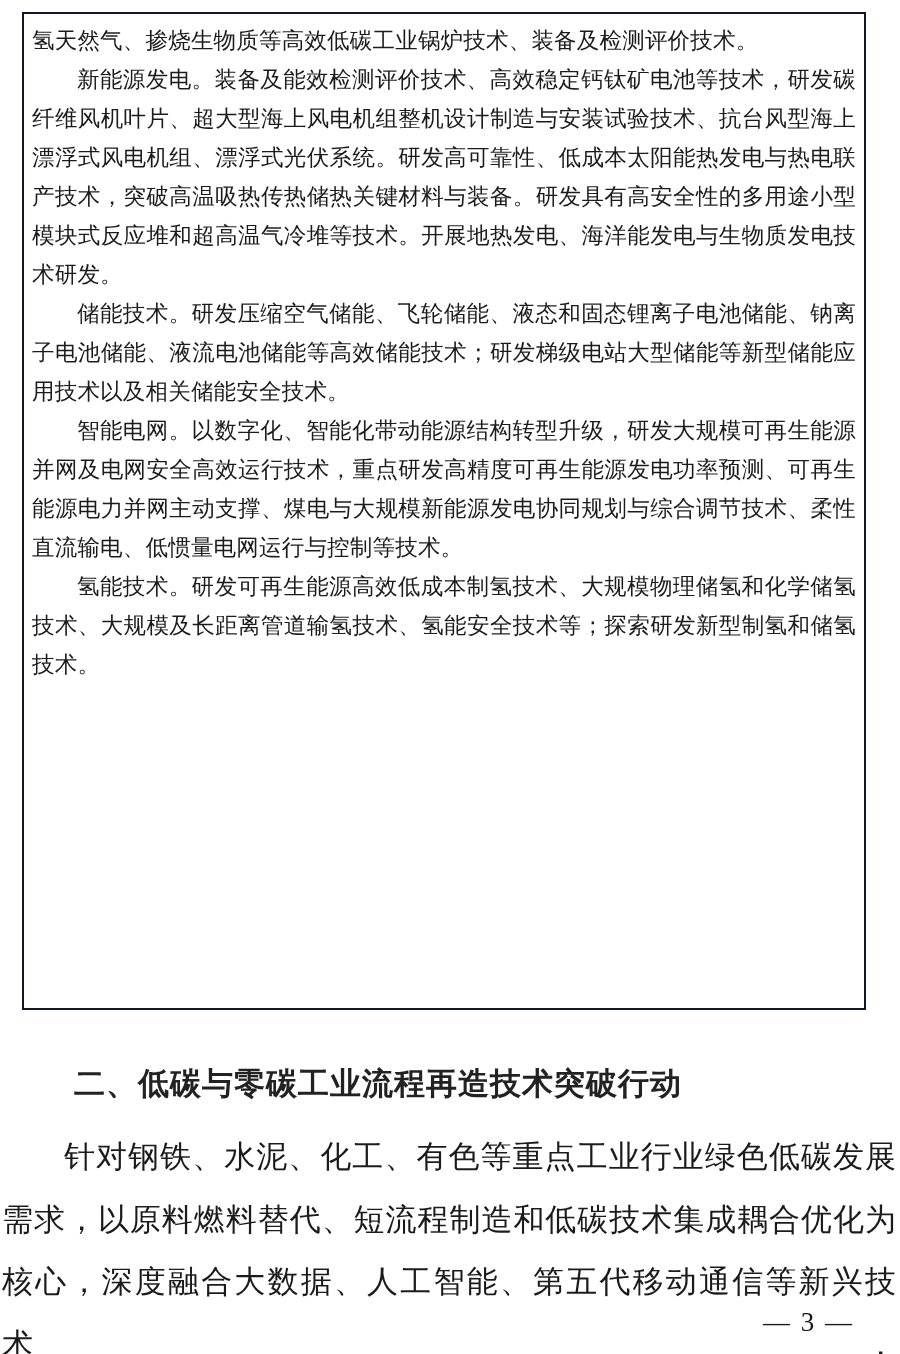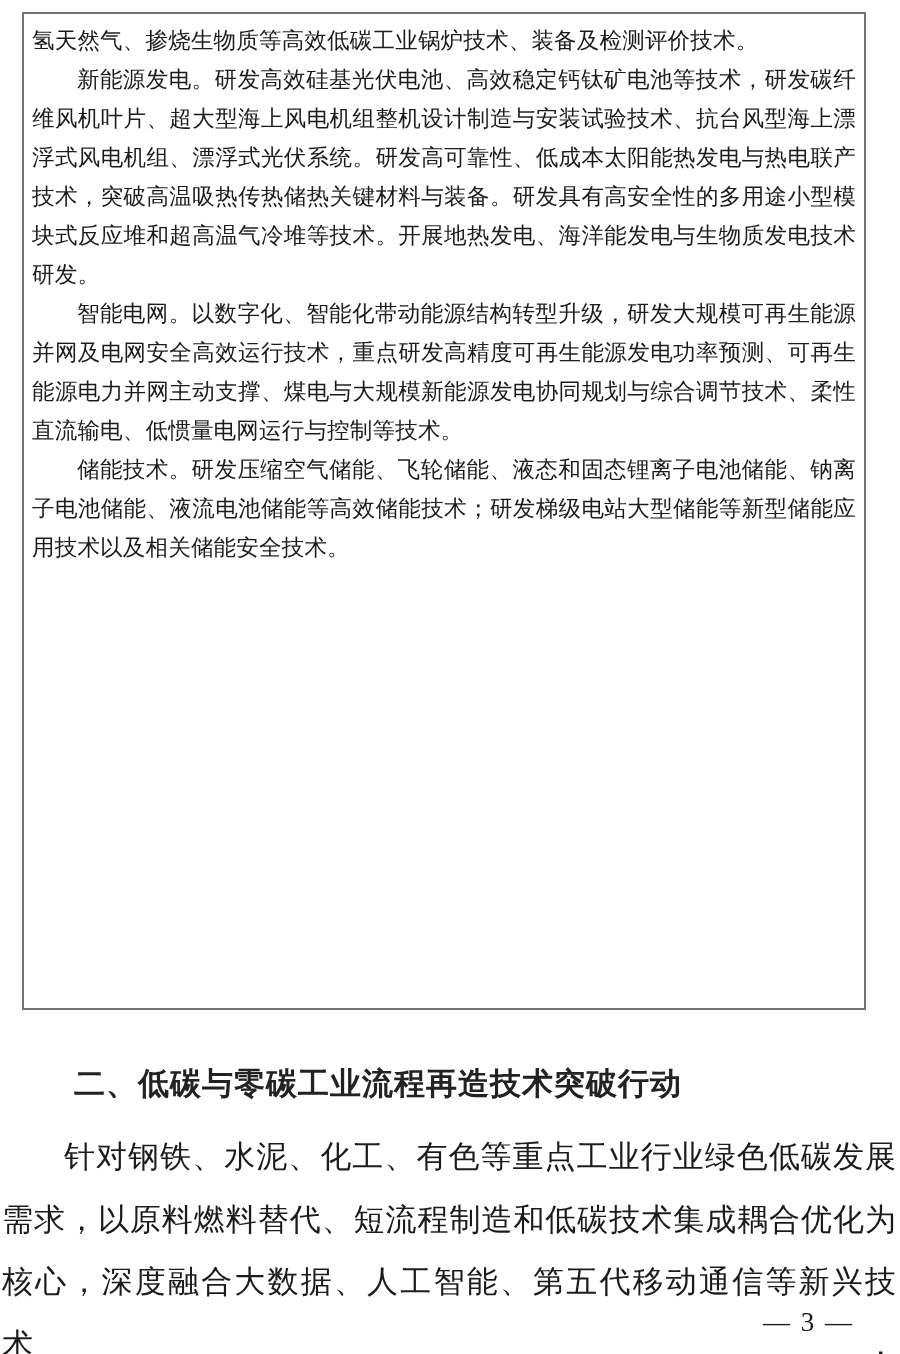--- a/index.html
+++ b/index.html
@@ -15,21 +15,21 @@
     font-family: "Liberation Serif", "DejaVu Serif", serif;
     overflow: hidden;
   }
   .boxed-section {
     position: absolute;
     left: 22px;
     top: 12px;
     width: 844px;
     height: 998px;
     box-sizing: border-box;
-    border: 2px solid #737373;
+    border: 2px solid #0f172a;
     padding: 7px 8px 8px 8px;
     background: #ffffff;
   }
   .boxed-section p {
     margin: 0;
     font-size: 22.5px;
     line-height: 39px;
     text-align: justify;
     letter-spacing: 0.2px;
     color: #1b1b1b;
@@ -70,22 +70,23 @@
     line-height: 32px;
     color: #1b1b1b;
     letter-spacing: 2px;
   }
 </style>
 </head>
 <body>
 
 <div class="boxed-section">
   <p>氢天然气、掺烧生物质等高效低碳工业锅炉技术、装备及检测评价技术。</p>
-  <p class="indent">新能源发电。研发高效硅基光伏电池、高效稳定钙钛矿电池等技术，研发碳纤维风机叶片、超大型海上风电机组整机设计制造与安装试验技术、抗台风型海上漂浮式风电机组、漂浮式光伏系统。研发高可靠性、低成本太阳能热发电与热电联产技术，突破高温吸热传热储热关键材料与装备。研发具有高安全性的多用途小型模块式反应堆和超高温气冷堆等技术。开展地热发电、海洋能发电与生物质发电技术研发。</p>
+  <p class="indent">新能源发电。装备及能效检测评价技术、高效稳定钙钛矿电池等技术，研发碳纤维风机叶片、超大型海上风电机组整机设计制造与安装试验技术、抗台风型海上漂浮式风电机组、漂浮式光伏系统。研发高可靠性、低成本太阳能热发电与热电联产技术，突破高温吸热传热储热关键材料与装备。研发具有高安全性的多用途小型模块式反应堆和超高温气冷堆等技术。开展地热发电、海洋能发电与生物质发电技术研发。</p>
+  <p class="indent">储能技术。研发压缩空气储能、飞轮储能、液态和固态锂离子电池储能、钠离子电池储能、液流电池储能等高效储能技术；研发梯级电站大型储能等新型储能应用技术以及相关储能安全技术。</p>
   <p class="indent">智能电网。以数字化、智能化带动能源结构转型升级，研发大规模可再生能源并网及电网安全高效运行技术，重点研发高精度可再生能源发电功率预测、可再生能源电力并网主动支撑、煤电与大规模新能源发电协同规划与综合调节技术、柔性直流输电、低惯量电网运行与控制等技术。</p>
-  <p class="indent">储能技术。研发压缩空气储能、飞轮储能、液态和固态锂离子电池储能、钠离子电池储能、液流电池储能等高效储能技术；研发梯级电站大型储能等新型储能应用技术以及相关储能安全技术。</p>
+  <p class="indent">氢能技术。研发可再生能源高效低成本制氢技术、大规模物理储氢和化学储氢技术、大规模及长距离管道输氢技术、氢能安全技术等；探索研发新型制氢和储氢技术。</p>
 </div>
 
 <h2 class="section-heading">二、低碳与零碳工业流程再造技术突破行动</h2>
 
 <p class="body-paragraph">针对钢铁、水泥、化工、有色等重点工业行业绿色低碳发展需求，以原料燃料替代、短流程制造和低碳技术集成耦合优化为核心，深度融合大数据、人工智能、第五代移动通信等新兴技术，</p>
 
 <div class="page-number">— 3 —</div>
 
 </body></html>

